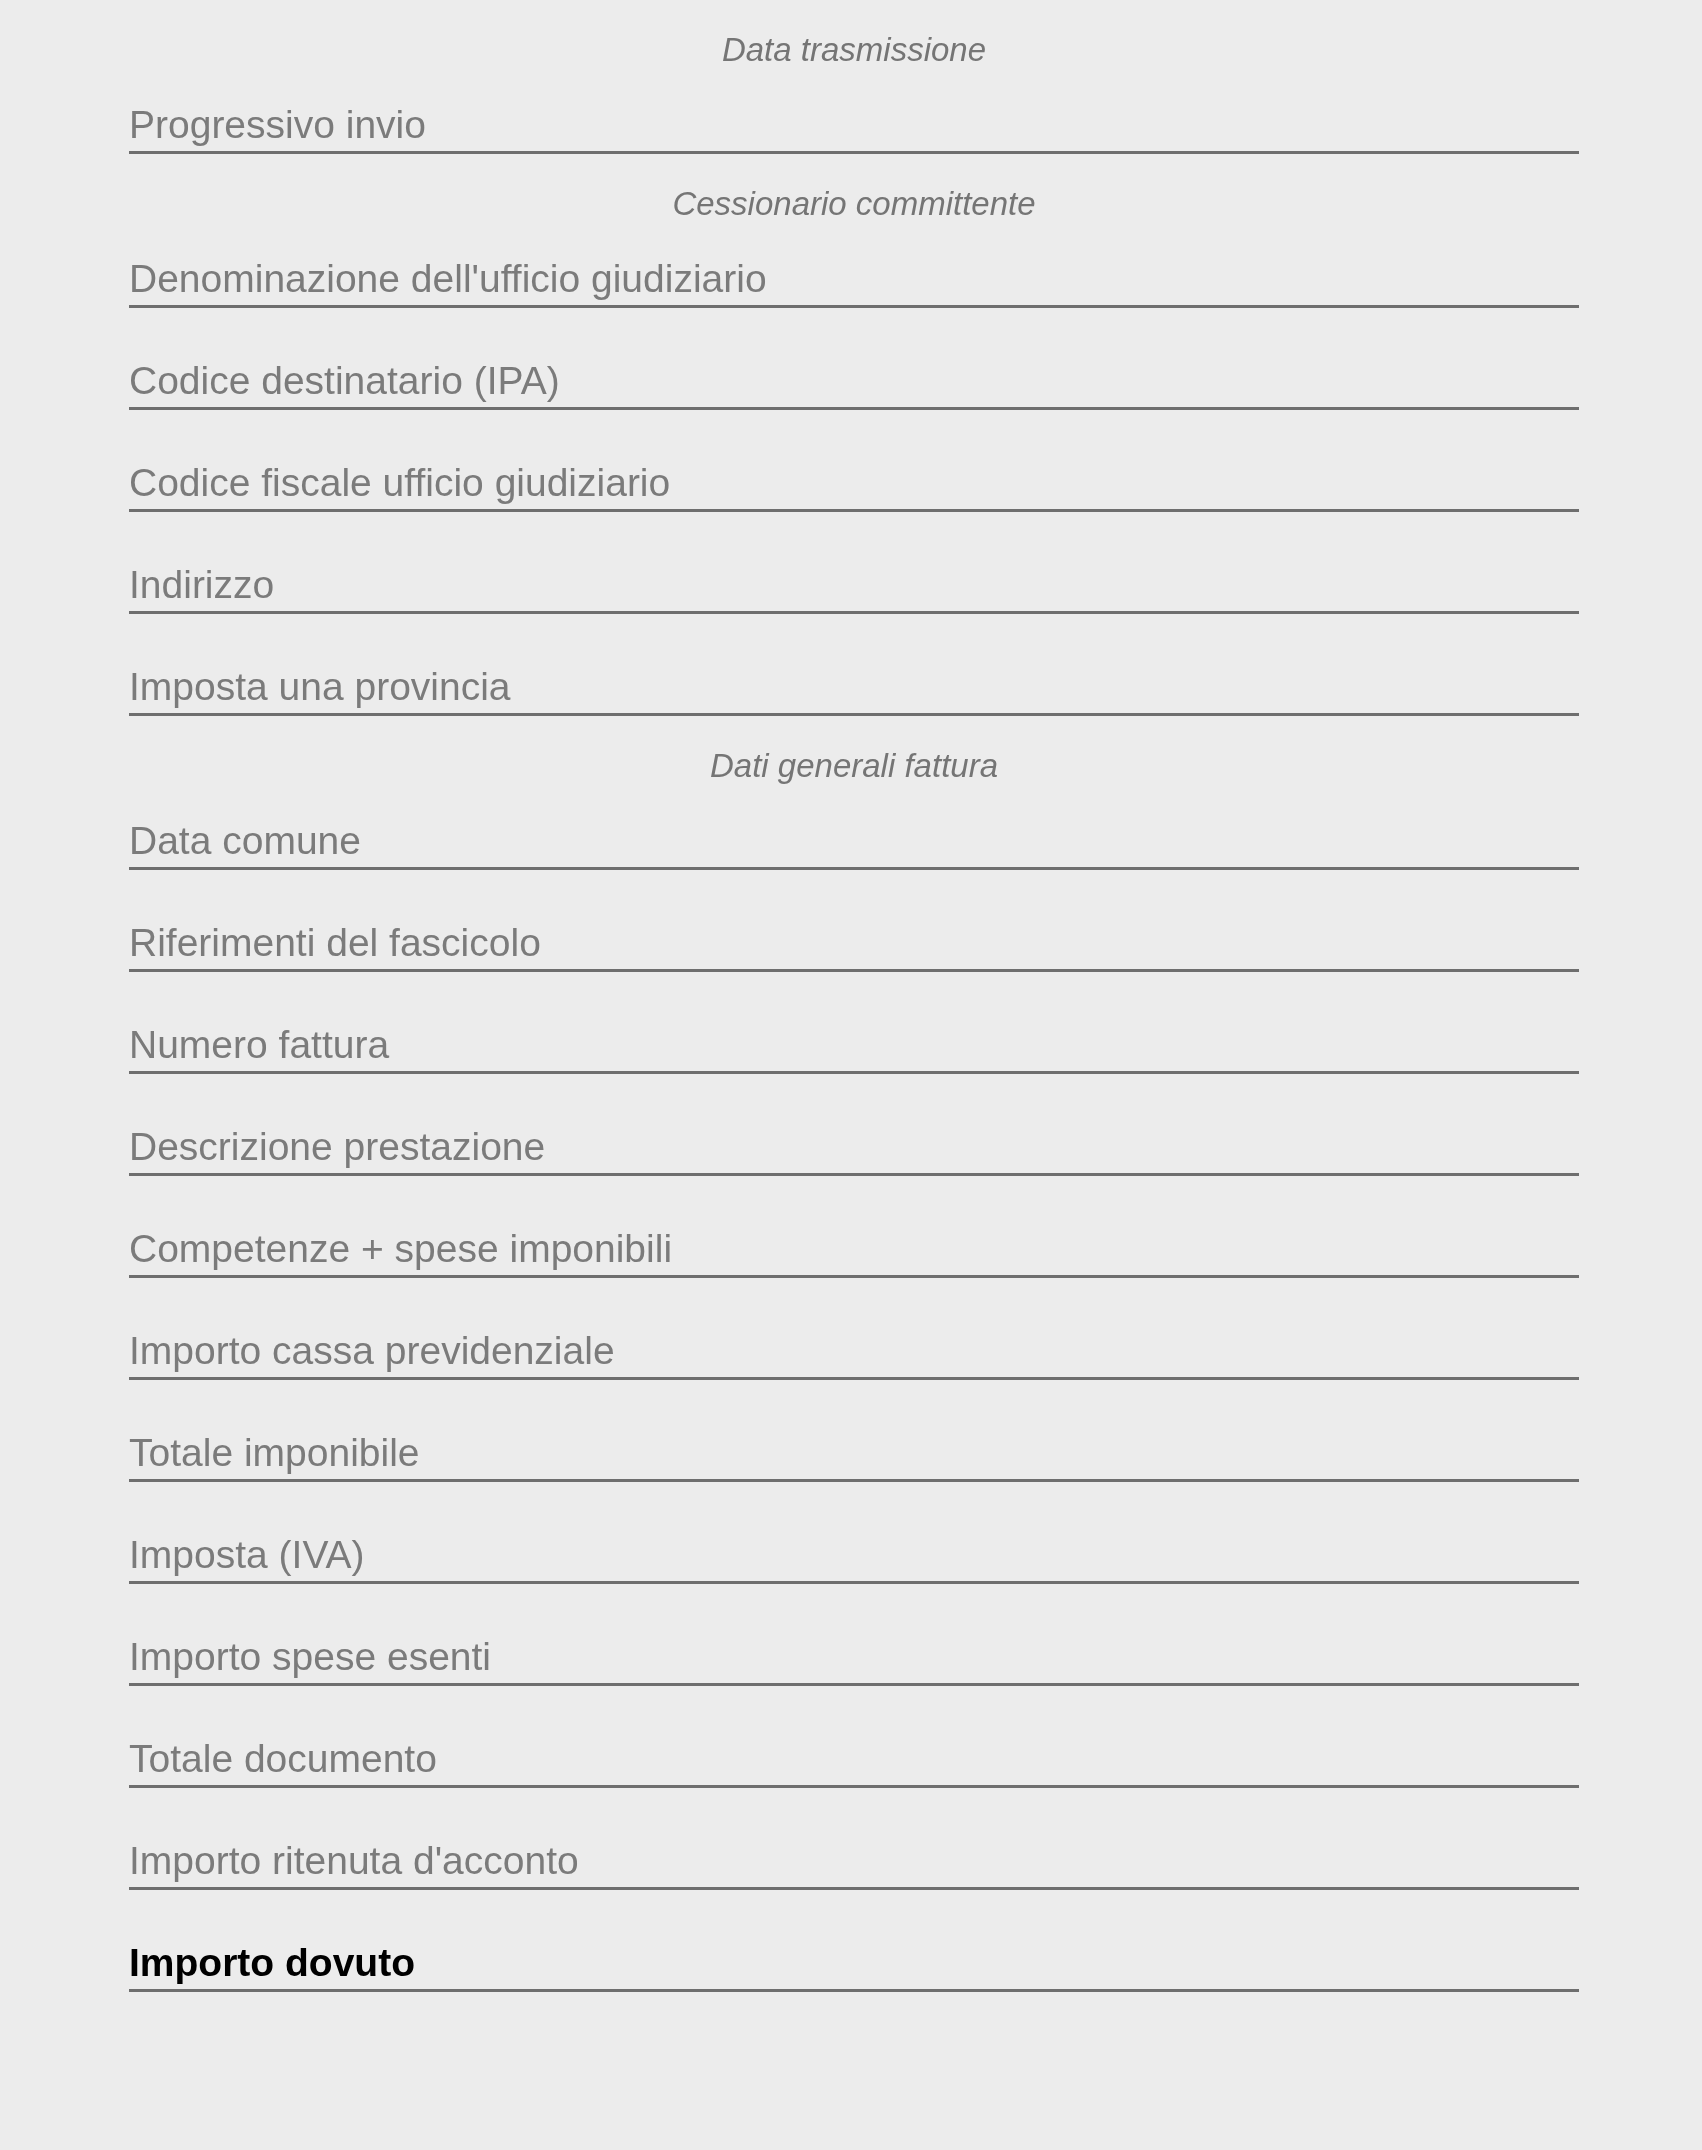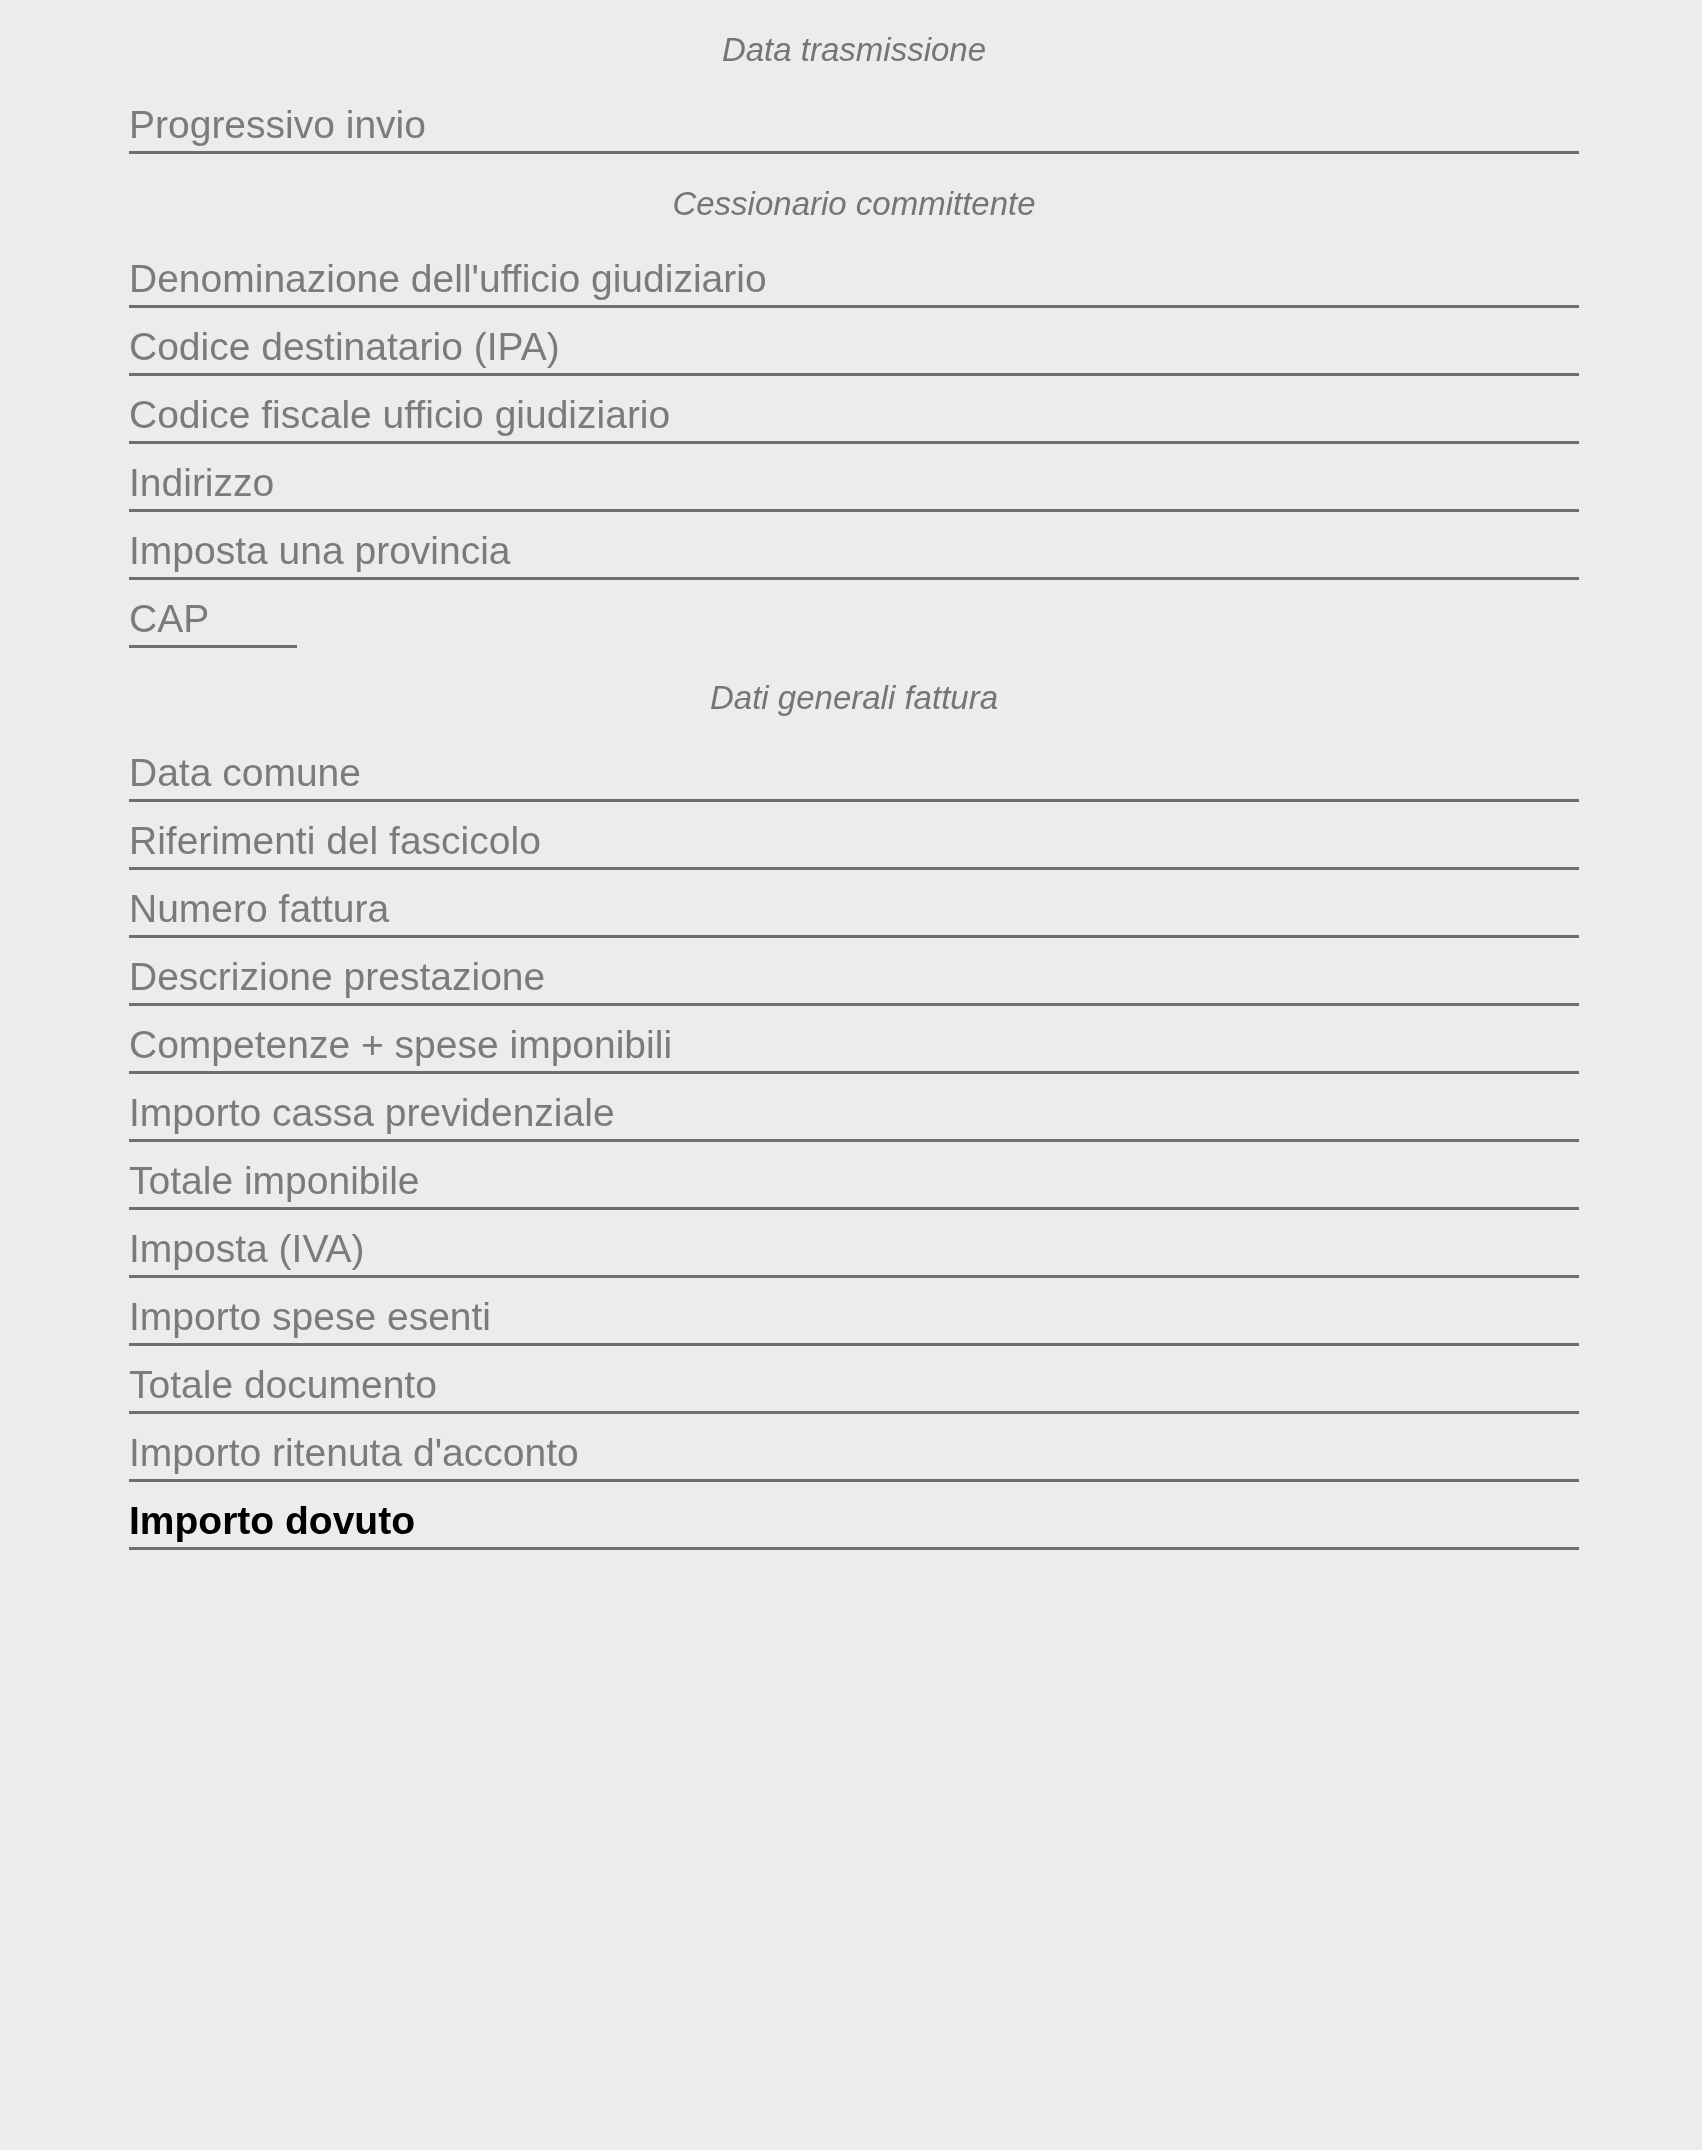--- a/index.html
+++ b/index.html
@@ -23,21 +23,21 @@
     line-height: 44px;
     text-align: center;
     font-style: italic;
     font-weight: 400;
     font-size: 33px;
     color: #757575;
   }
   .field {
     position: relative;
     box-sizing: border-box;
-    height: 68px;
+    height: 102px;
     border-bottom: 3.5px solid #6e6e6e;
   }
   .field.first {
     height: 82px;
   }
   .field.short {
     width: 168px;
   }
   .field .label {
     position: absolute;
@@ -80,23 +80,20 @@
 
   <div class="field">
     <span class="label">Indirizzo</span>
   </div>
 
   <div class="field">
     <span class="label">Imposta una provincia</span>
   </div>
 
 
-  <div class="field short">
-    <span class="label">CAP</span>
-  </div>
 
   <h2 class="section-title">Dati generali fattura</h2>
 
   <div class="field first">
     <span class="label">Data comune</span>
   </div>
 
   <div class="field">
     <span class="label">Riferimenti del fascicolo</span>
   </div>

